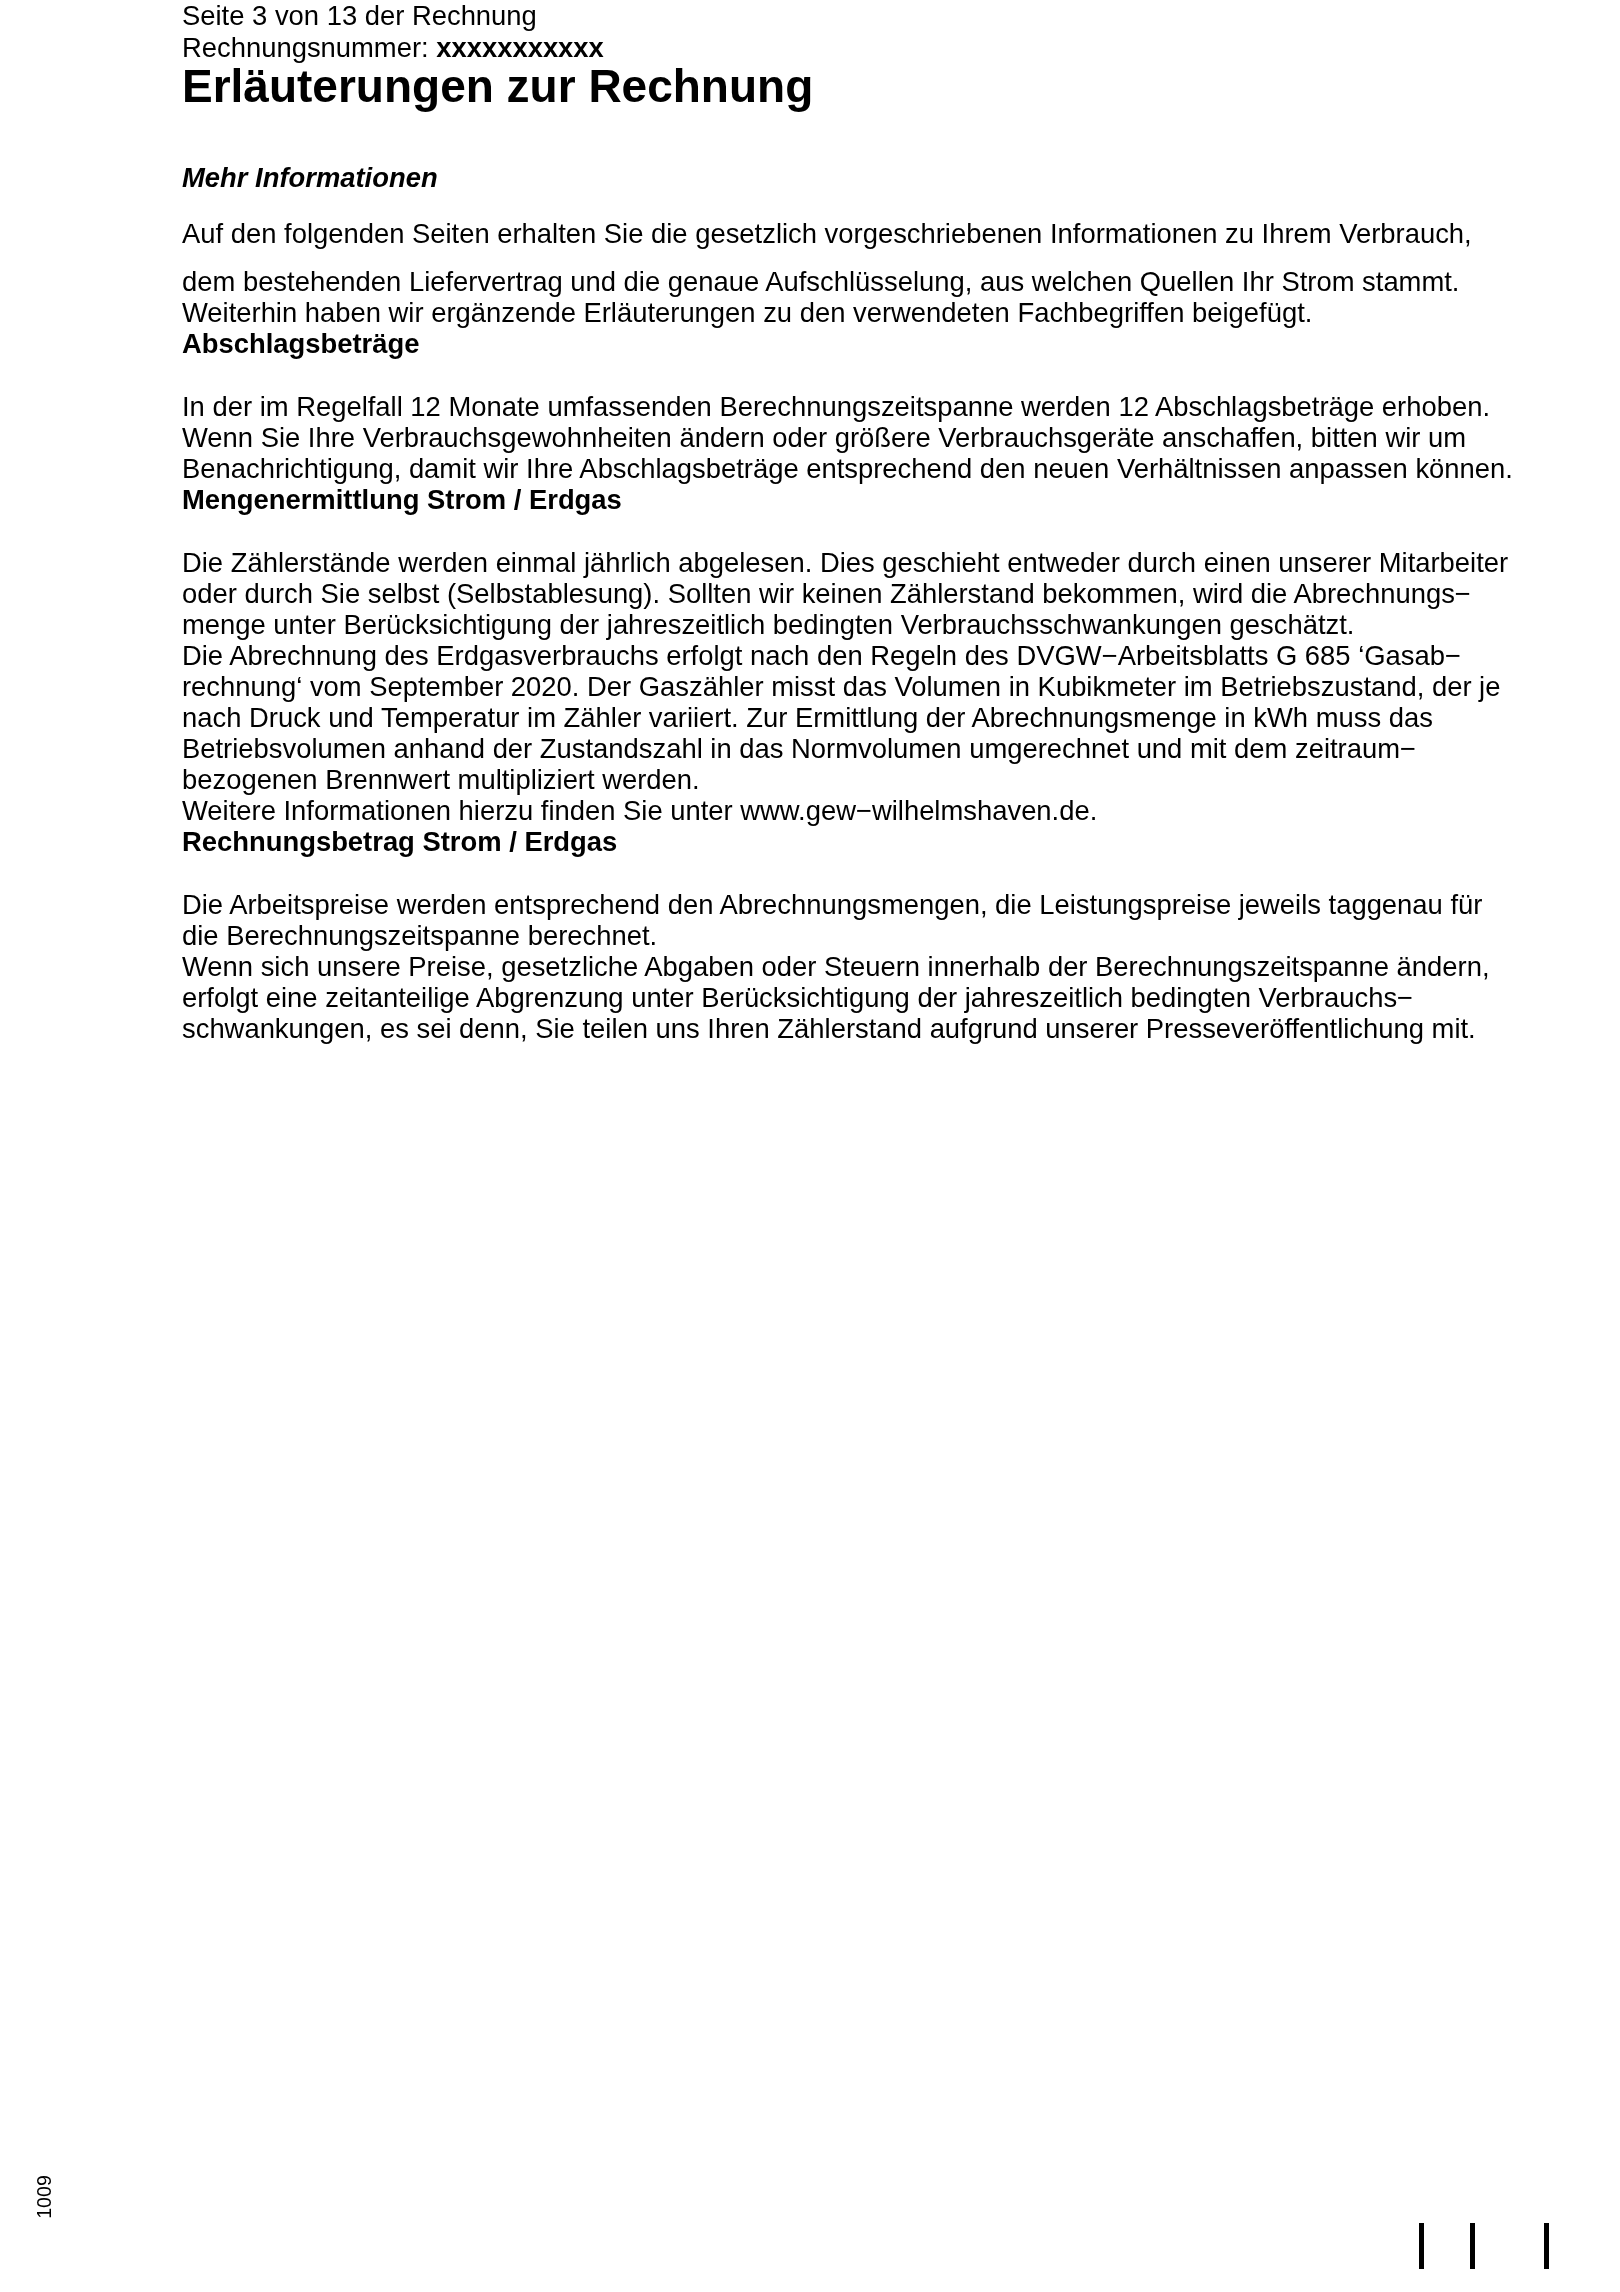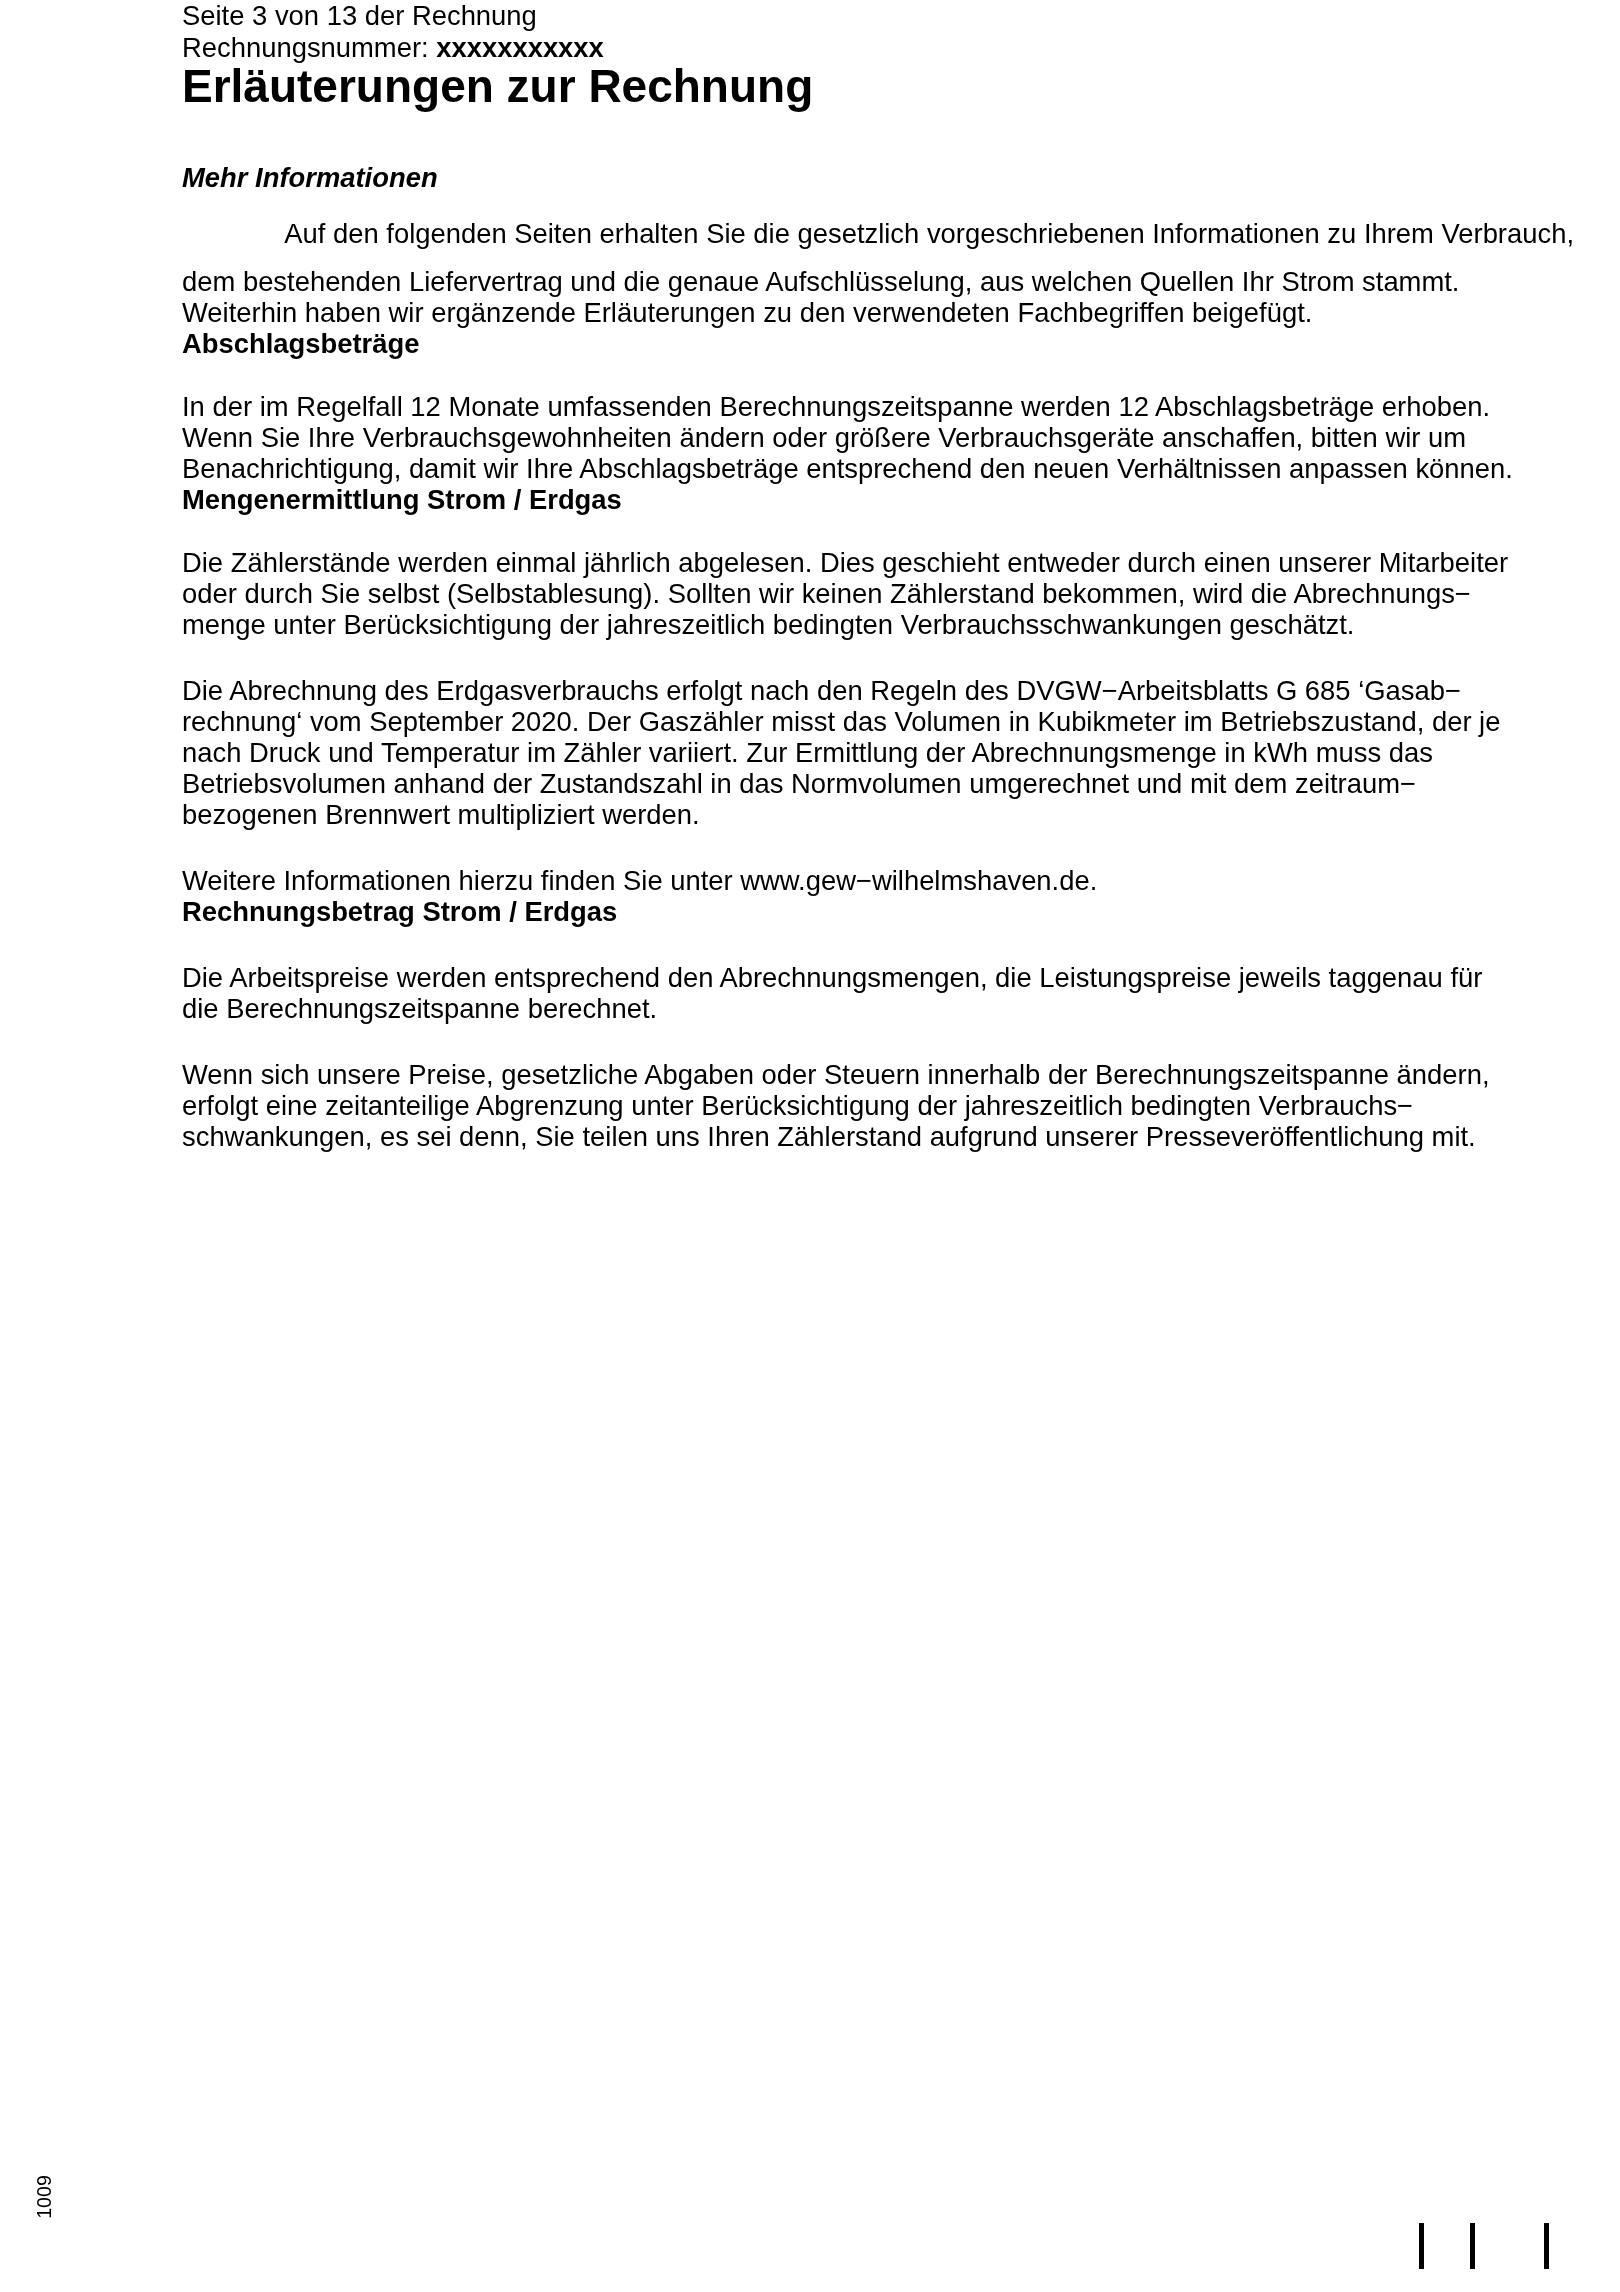--- a/index.html
+++ b/index.html
@@ -41,23 +41,23 @@
     white-space: pre;
   }
   .p {
     margin-top: 33px;
     font-size: 27.4px;
     line-height: 31px;
     white-space: pre-line;
   }
   .h2 + .p { margin-top: 32px; }
   .h2.mt54 { margin-top: 53px; font-style: italic; }
-  .p.mt25 { margin-top: 24.5px; text-align: right; }
+  .p.mt25 { margin-top: 24.5px; }
   .p.mt18 { margin-top: 17.6px; }
-  .p.mt36 { margin-top: 35px; }
+  .p.mt36 { }
   .form-code {
     position: absolute;
     left: 45px;
     top: 2197px;
     transform: translate(-50%, -50%) rotate(-90deg);
     font-size: 19.6px;
     line-height: 19.6px;
     color: #000;
   }
   .reg-mark {

